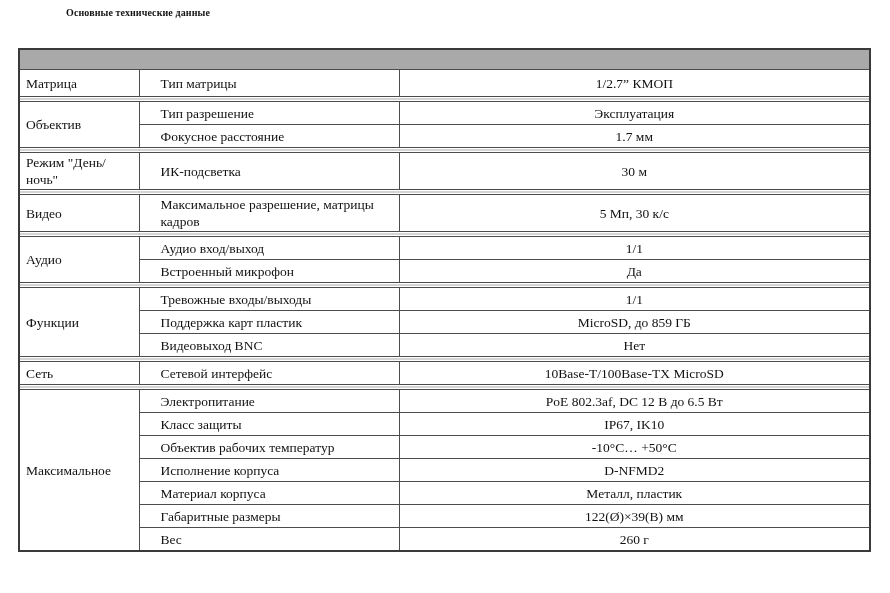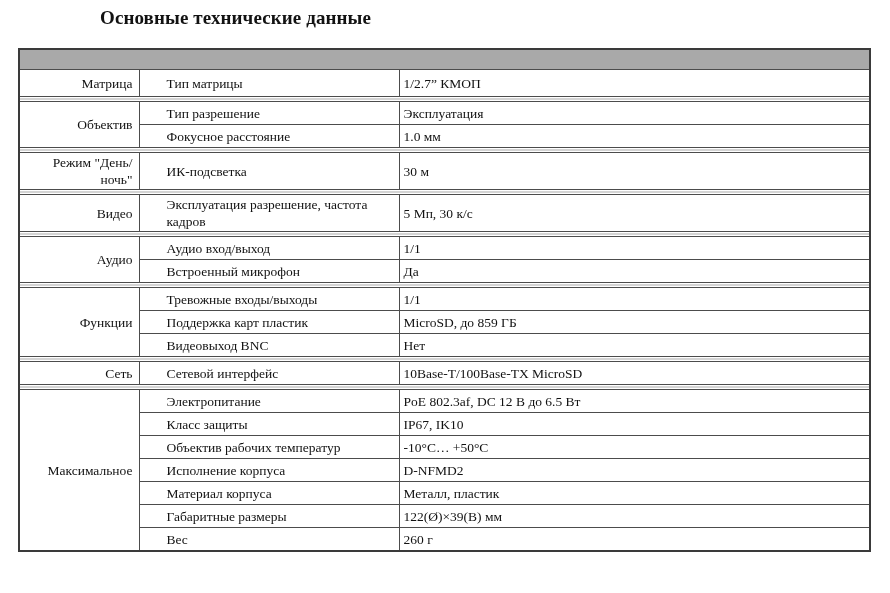--- a/index.html
+++ b/index.html
@@ -10,24 +10,23 @@
     height: 593px;
     position: relative;
     font-family: "Liberation Serif", "DejaVu Serif", serif;
     color: #121212;
     overflow: hidden;
   }
   .page-title {
     position: absolute;
     left: 66px;
     top: 7px;
-    font-size: 19px;
+    font-size: 10px;
     font-weight: bold;
     letter-spacing: 0.1px;
-    margin-left: 34px;
   }
   table.spec-table {
     position: absolute;
     left: 18px;
     top: 48px;
     width: 851px;
     border-collapse: collapse;
     table-layout: fixed;
     font-size: 13.5px;
     border: 2px solid #3a3a3a;
@@ -45,29 +44,30 @@
     height: 19px;
     padding: 0;
   }
   .spec-table tr.sep-row td {
     background: #a9a9a9;
     height: 4px;
     padding: 0;
     box-shadow: inset 0 1.5px 0 #ffffff, inset 0 -1.5px 0 #ffffff;
   }
   .spec-table td.cat {
-    text-align: right;
+    text-align: left;
     padding: 1px 6px;
   }
   .spec-table td.param {
     text-align: left;
-    padding-left: 27px;
+    padding-left: 21px;
     padding-right: 10px;
   }
   .spec-table td.val {
+    text-align: center;
   }
   .spec-table tr[data-section="0"] td {
     height: 24px;
   }
 </style>
 </head>
 <body>
 
 <div class="page-title">Основные технические данные</div>
 
@@ -89,36 +89,36 @@
       <tr class="sep-row">
         <td colspan="3"></td>
       </tr>
       <tr data-section="1">
         <td class="cat" rowspan="2">Объектив</td>
         <td class="param">Тип разрешение</td>
         <td class="val">Эксплуатация</td>
       </tr>
       <tr data-section="1">
         <td class="param">Фокусное расстояние</td>
-        <td class="val">1.0 мм</td>
+        <td class="val">1.7 мм</td>
       </tr>
       <tr class="sep-row">
         <td colspan="3"></td>
       </tr>
       <tr data-section="2">
         <td class="cat" rowspan="1">Режим "День/ночь"</td>
         <td class="param">ИК-подсветка</td>
         <td class="val">30 м</td>
       </tr>
       <tr class="sep-row">
         <td colspan="3"></td>
       </tr>
       <tr data-section="3">
         <td class="cat" rowspan="1">Видео</td>
-        <td class="param">Эксплуатация разрешение, частота кадров</td>
+        <td class="param">Максимальное разрешение, матрицы кадров</td>
         <td class="val">5 Мп, 30 к/с</td>
       </tr>
       <tr class="sep-row">
         <td colspan="3"></td>
       </tr>
       <tr data-section="4">
         <td class="cat" rowspan="2">Аудио</td>
         <td class="param">Аудио вход/выход</td>
         <td class="val">1/1</td>
       </tr>

